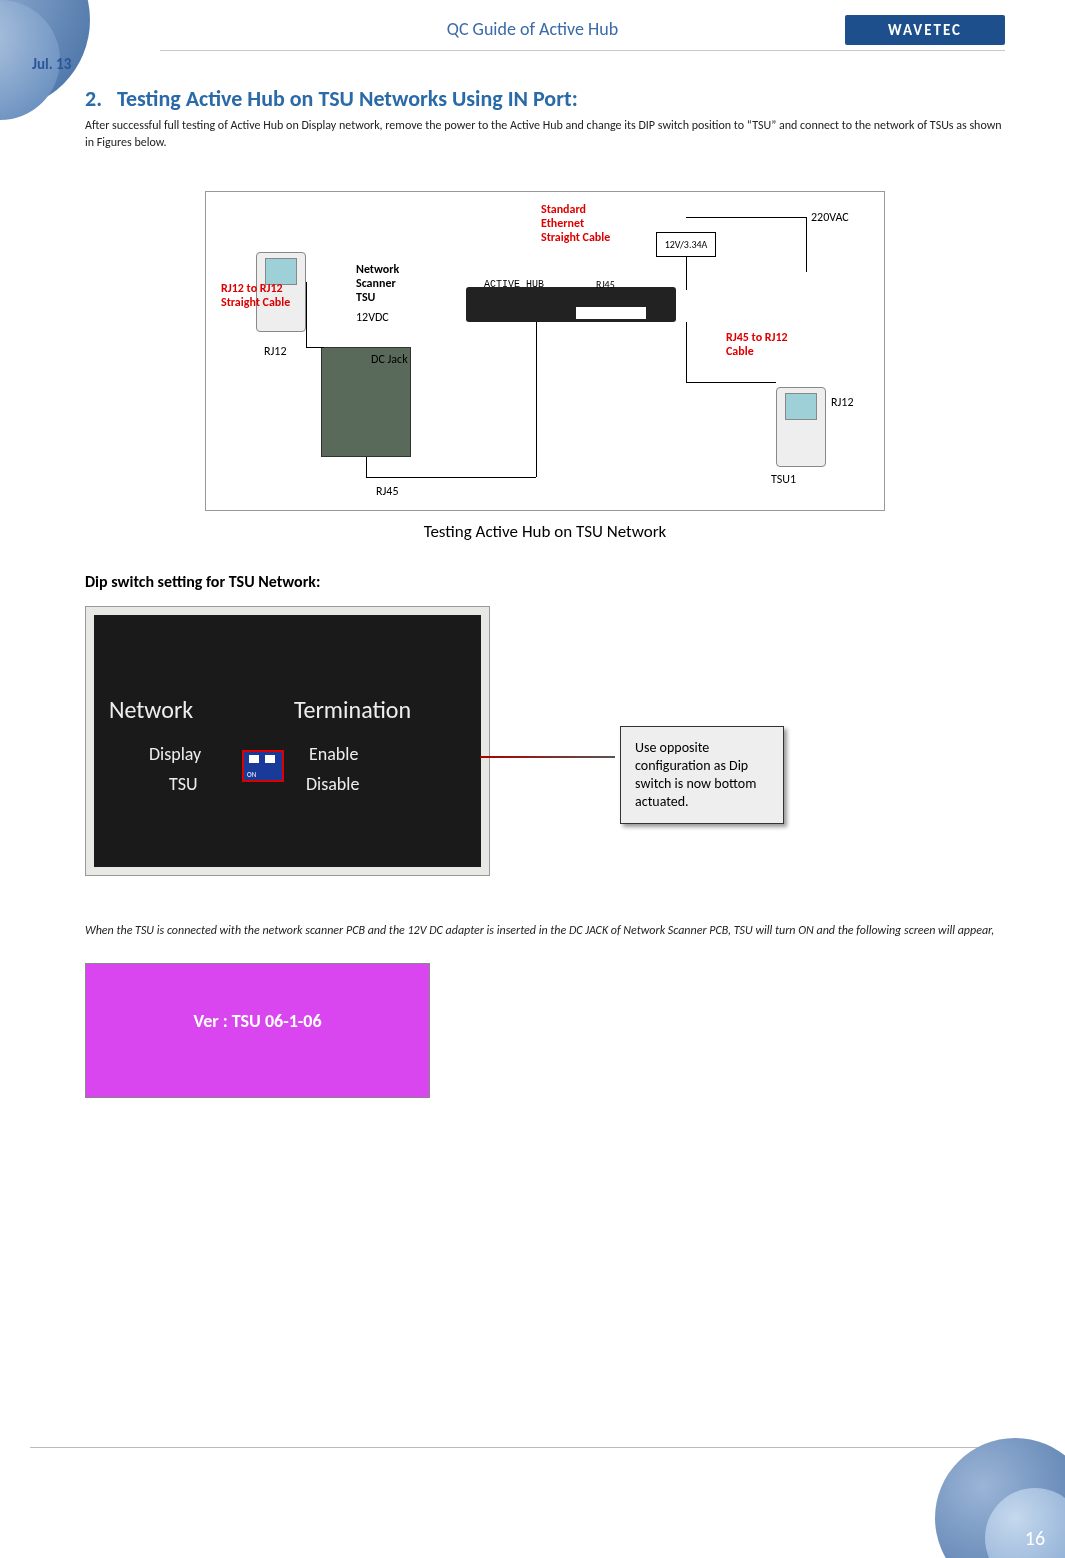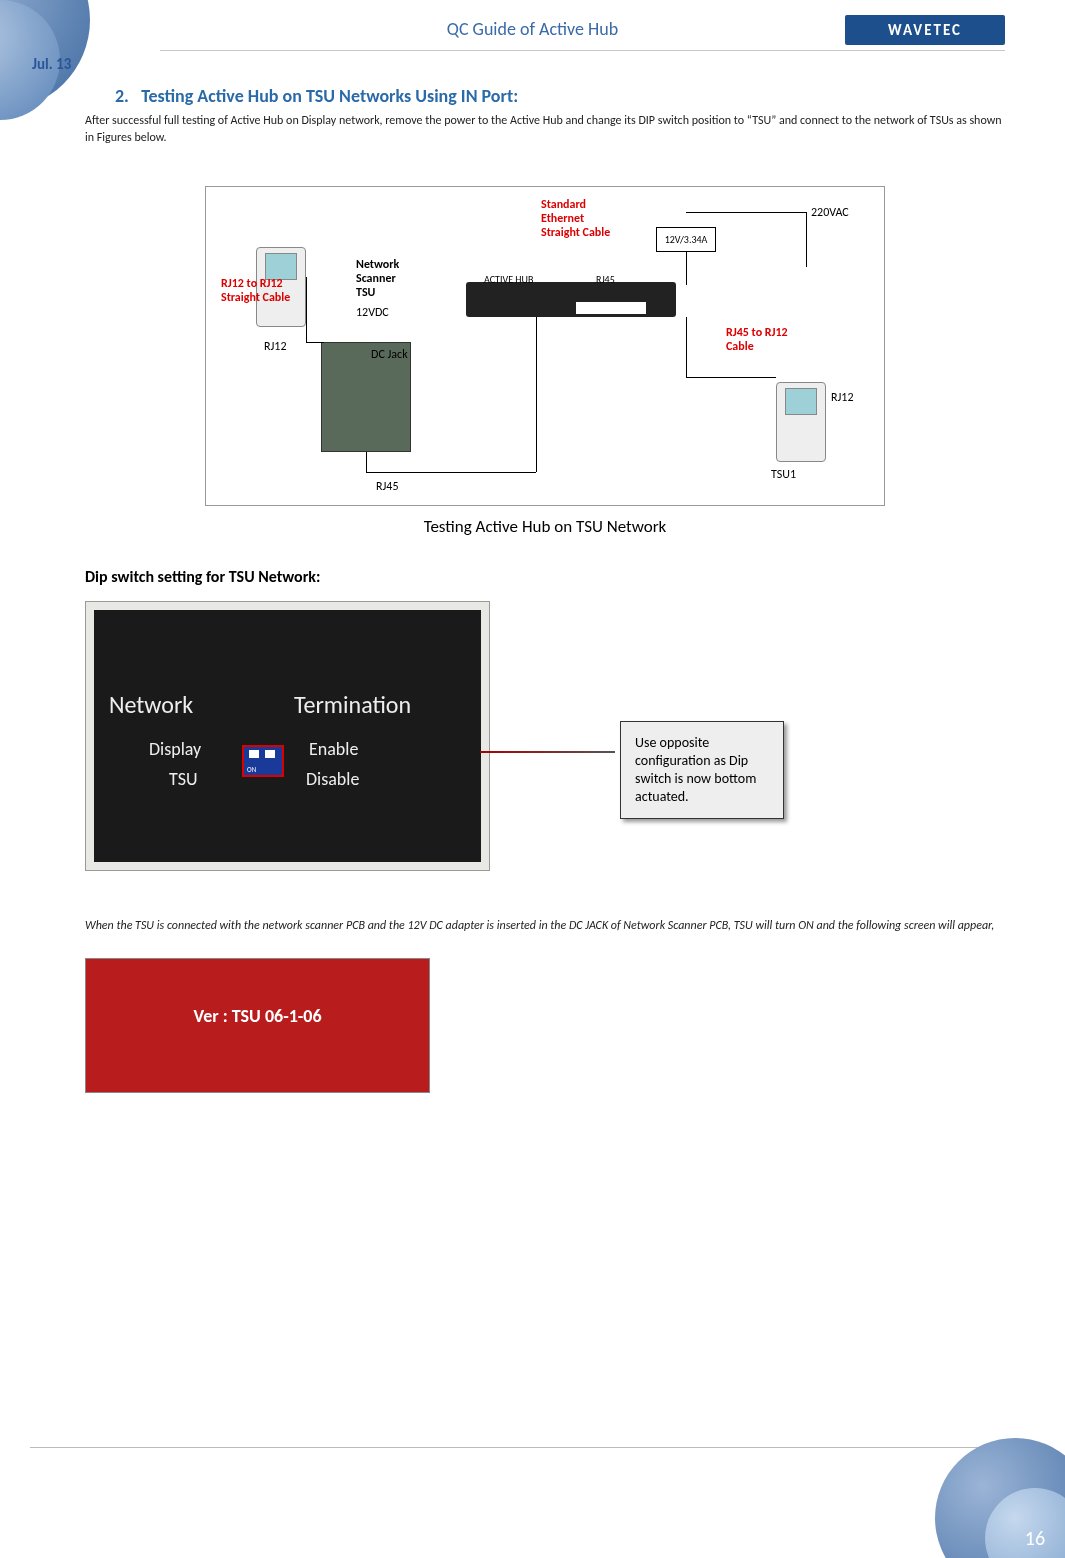--- a/index.html
+++ b/index.html
@@ -26,21 +26,21 @@
       color:#3a6aa8; font-size:18px;
     }
     .logo-box {
       position:absolute; top:15px; right:60px; width:160px; height:30px;
       background:#1c4f8b; color:#fff; display:flex; align-items:center; justify-content:center;
       font-weight:bold; letter-spacing:2px; font-size:15px; border-radius:2px;
     }
     .hr-top { position:absolute; top:50px; left:160px; right:60px; height:1px; background:#c8c8c8; }
 
     .content { position:absolute; top:85px; left:85px; right:60px; }
-    .section-heading { color:#2a6aa8; font-weight:bold; font-size:18px; margin-left:30px; }
+    .section-heading { color:#2a6aa8; font-weight:bold; font-size:22px; }
     .body-text { color:#222; font-size:12px; line-height:1.4; margin-top:5px; }
 
     
     .diagram1 {
       position:relative; width:680px; height:320px; margin:40px auto 10px;
       border:1px solid #999;
     }
     .d-label { position:absolute; font-size:12px; color:#000; line-height:1.2; }
     .d-red { color:#d00; font-weight:bold; }
     .hub-box { position:absolute; background:#222; width:210px; height:35px; top:95px; left:260px; border-radius:3px; }
@@ -59,21 +59,21 @@
     .dip-photo { position:absolute; left:0; top:0; width:405px; height:270px; background:#e8e8e4; border:1px solid #999; }
     .dip-inner { position:absolute; left:8px; top:8px; right:8px; bottom:8px; background:#1a1a1a; }
     .dip-title { position:absolute; color:#eee; font-size:24px; top:80px; }
     .dip-sub { position:absolute; color:#eee; font-size:18px; }
     .dip-switch { position:absolute; top:135px; left:148px; width:42px; height:32px; background:#1a3a9a; border:2px solid #d00; }
     .dip-switch::before { content:""; position:absolute; top:3px; left:5px; width:10px; height:8px; background:#fff; box-shadow:16px 0 0 #fff; }
     .dip-switch::after { content:"ON"; position:absolute; bottom:1px; left:3px; color:#fff; font-size:7px; }
     .callout-line { position:absolute; top:150px; left:395px; width:135px; height:2px; background:linear-gradient(to right,#a00,#555); }
     .callout-box { position:absolute; top:120px; left:535px; width:164px; padding:12px 14px; background:#eee; border:1px solid #333; box-shadow:3px 3px 4px rgba(0,0,0,0.4); font-size:14px; line-height:1.3; }
 
-    .screen-box { margin-top:25px; width:345px; height:135px; background:#b91c1c; border:1px solid #888; display:flex; align-items:center; justify-content:center; }
+    .screen-box { margin-top:25px; width:345px; height:135px; background:#d946ef; border:1px solid #888; display:flex; align-items:center; justify-content:center; }
     .screen-text { color:#fff; font-weight:bold; font-size:18px; margin-top:-20px; }
 
     
     .footer-line { position:absolute; bottom:110px; left:30px; right:60px; height:1px; background:#bbb; }
     .footer-circle { position:absolute; bottom:-40px; right:-30px; width:160px; height:160px; border-radius:50%; background:radial-gradient(circle at 30% 30%, #9bb4d6, #3e6aa0); }
     .footer-circle-inner { position:absolute; bottom:10px; right:10px; width:100px; height:100px; border-radius:50%; background:radial-gradient(circle at 30% 30%, #c5d8ee, #7ba0ca); display:flex; align-items:center; justify-content:center; color:#fff; font-size:20px; }
   </style>
 </head>
 <body>
 
@@ -117,21 +117,21 @@
     <div class="d-label d-red" style="top:10px; left:335px; white-space:pre;">Standard
 Ethernet
 Straight Cable</div>
     <div class="d-label" style="top:18px; left:605px;">220VAC</div>
     <div class="d-label" style="top:70px; left:150px; white-space:pre; font-weight:bold;">Network
 Scanner
 TSU</div>
     <div class="d-label" style="top:118px; left:150px;">12VDC</div>
     <div class="d-label" style="top:152px; left:58px;">RJ12</div>
     <div class="d-label" style="top:160px; left:165px;">DC Jack</div>
-    <div class="d-label" style="top:87px; left:278px; font-size:10px;">ACTIVE HUB</div>
+    <div class="d-label" style="top:87px; left:278px; font-size:10px;font-family:Liberation Mono, monospace;">ACTIVE HUB</div>
     <div class="d-label" style="top:87px; left:390px; font-size:10px;">RJ45</div>
     <div class="d-label d-red" style="top:138px; left:520px; white-space:pre;">RJ45 to RJ12
 Cable</div>
     <div class="d-label" style="top:203px; left:625px;">RJ12</div>
     <div class="d-label" style="top:292px; left:170px;">RJ45</div>
     <div class="d-label" style="top:280px; left:565px;">TSU1</div>
   </div>
 
   <p class="fig-caption">Testing Active Hub on TSU Network</p>
 

